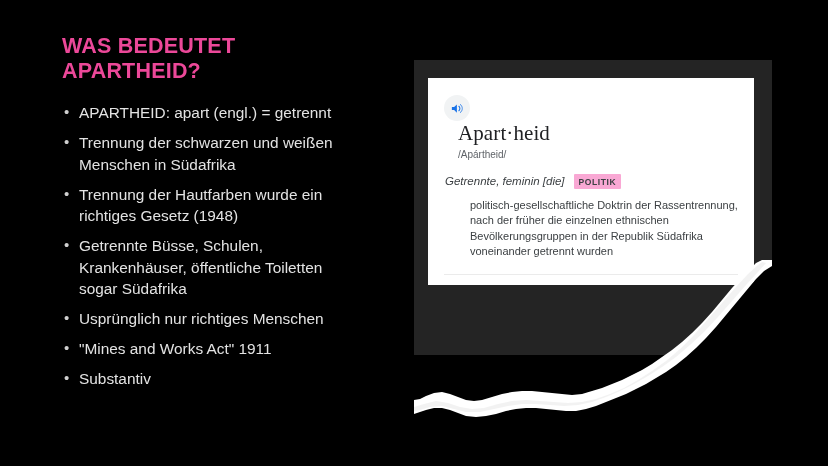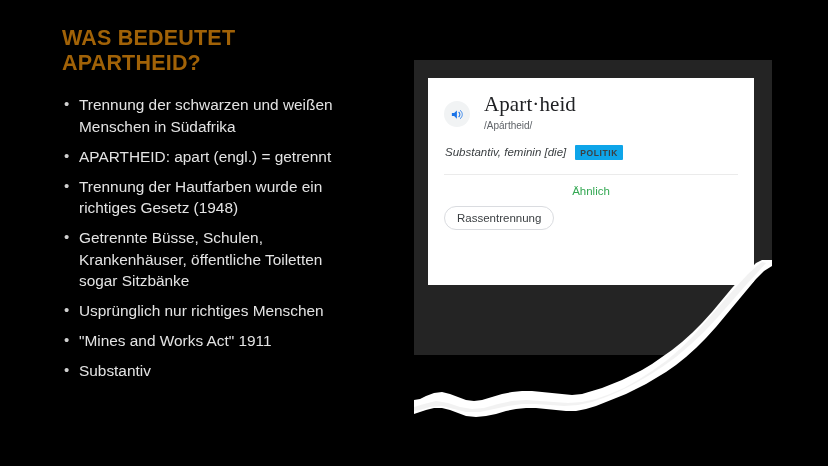--- a/index.html
+++ b/index.html
@@ -24,26 +24,26 @@
 
   
   .left-col {
     position: absolute;
     left: 62px;
     top: 26px;
     width: 345px;
   }
 
   .slide-title {
-    color: #a16207;
+    color: #ec4899;
     font-weight: bold;
     font-size: 21.5px;
     line-height: 25px;
     letter-spacing: 0.2px;
-    margin: 0 0 18px 0;
+    margin: 8px 0 18px 0;
     white-space: pre-line;
   }
 
   .bullet-list {
     list-style: none;
     margin: 0;
     padding: 0;
   }
 
   .bullet-item {
@@ -100,21 +100,22 @@
     width: 326px;
     height: 207px;
     background: #FFFFFF;
     box-sizing: border-box;
     padding: 14px 16px 10px 16px;
     overflow: hidden;
   }
 
   .dict-head {
     display: flex;
-    align-items: center;
+    align-items: flex-start;
+    flex-direction: column;
   }
 
   .speaker-btn {
     width: 26px;
     height: 26px;
     border-radius: 50%;
     background: #F1F3F4;
     display: flex;
     align-items: center;
     justify-content: center;
@@ -149,21 +150,21 @@
   }
 
   .pos-text {
     font-style: italic;
     font-size: 11.5px;
     color: #3C4043;
   }
 
   .pos-badge {
     margin-left: 9px;
-    background: #0ea5e9;
+    background: #f9a8d4;
     color: #3C4043;
     font-size: 8.5px;
     font-weight: bold;
     letter-spacing: 0.6px;
     padding: 2.5px 5px 2px 5px;
     border-radius: 1px;
     text-transform: uppercase;
   }
 
   .definition {
@@ -204,28 +205,28 @@
 </head>
 <body>
 
 <div class="slide">
 
   <div class="left-col">
     <h1 class="slide-title">WAS BEDEUTET
 APARTHEID?</h1>
 
     <ul class="bullet-list">
+      <li class="bullet-item">APARTHEID:  apart (engl.) = getrennt</li>
       <li class="bullet-item">Trennung der schwarzen und weißen
 Menschen in Südafrika</li>
-      <li class="bullet-item">APARTHEID:  apart (engl.) = getrennt</li>
       <li class="bullet-item">Trennung der Hautfarben wurde ein
 richtiges Gesetz (1948)</li>
       <li class="bullet-item">Getrennte Büsse, Schulen,
 Krankenhäuser, öffentliche Toiletten
-sogar Sitzbänke</li>
+sogar Südafrika</li>
       <li class="bullet-item">Usprünglich nur richtiges Menschen</li>
       <li class="bullet-item">"Mines and Works Act" 1911</li>
       <li class="bullet-item">Substantiv</li>
     </ul>
   </div>
 
   <div class="panel-wrap">
 
     <div class="dark-panel"></div>
 
@@ -240,24 +241,28 @@
           </svg>
         </div>
 
         <div class="head-text">
           <div class="headword">Apart·heid</div>
           <div class="pronunciation">/Apártheid/</div>
         </div>
       </div>
 
       <div class="pos-row">
-        <span class="pos-text">Substantiv, feminin [die]</span>
+        <span class="pos-text">Getrennte, feminin [die]</span>
         <span class="pos-badge">POLITIK</span>
       </div>
 
+      <div class="definition">politisch-gesellschaftliche Doktrin der Rassentrennung,
+nach der früher die einzelnen ethnischen
+Bevölkerungsgruppen in der Republik Südafrika
+voneinander getrennt wurden</div>
 
       <hr class="divider">
 
       <div class="similar-label">Ähnlich</div>
 
       <div class="chip-row">
         <span class="chip">Rassentrennung</span>
       </div>
 
     </div>

